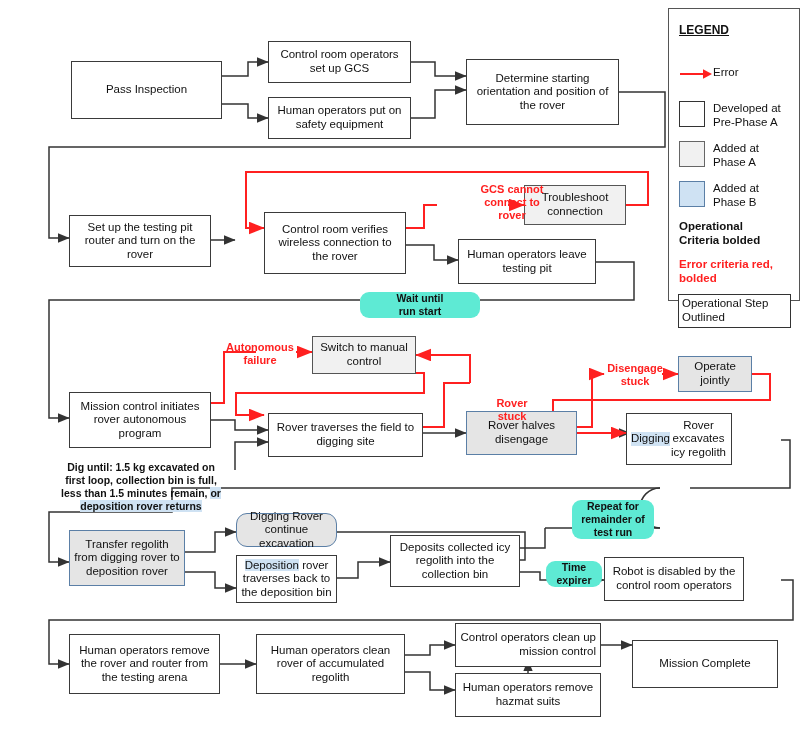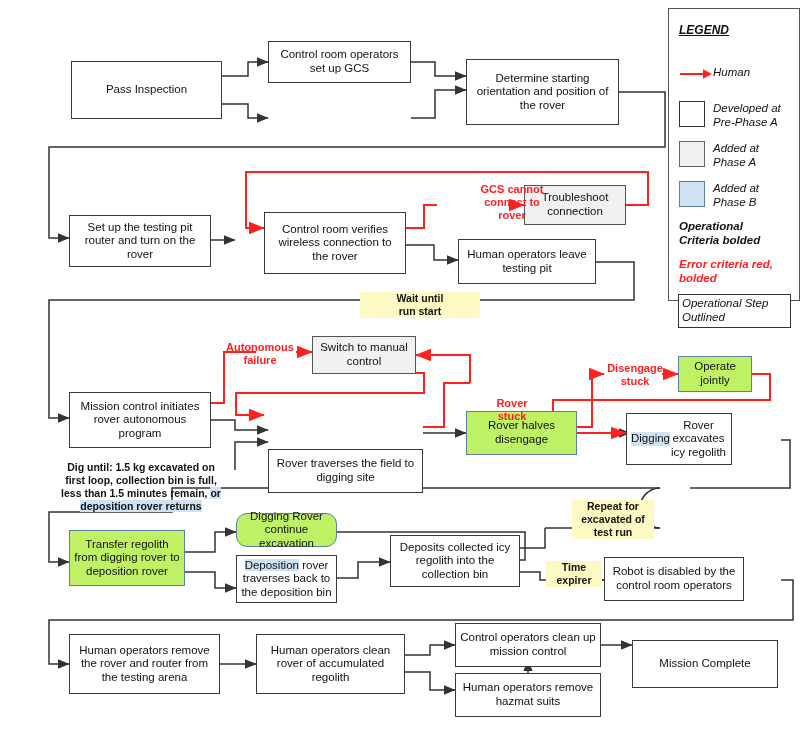--- a/index.html
+++ b/index.html
@@ -5,31 +5,31 @@
 <style>
   html,body{margin:0;padding:0;background:#ffffff;}
   body{font-family:"Liberation Sans","DejaVu Sans",sans-serif;}
   #stage{position:relative;width:810px;height:738px;overflow:hidden;background:#fff;}
   svg#wires{position:absolute;left:0;top:0;width:810px;height:738px;pointer-events:none;}
 
   .node{position:absolute;box-sizing:border-box;border:1.4px solid #3a3a3a;
         background:#ffffff;display:flex;align-items:center;justify-content:center;
         text-align:center;line-height:1.18;color:#111;font-size:11.5px;padding:2px 4px;}
   .node.phaseA{background:#f1f1f1;border-color:#555;}
-  .node.phaseB{background:#bef264;border-color:#5b7fa6;}
+  .node.phaseB{background:#e5e5e5;border-color:#5b7fa6;}
 
   .elabel{position:absolute;color:#ff2020;font-weight:bold;font-size:11px;
           text-align:center;line-height:1.2;}
   .olabel{position:absolute;color:#111;font-weight:bold;font-size:10.5px;
           text-align:center;line-height:1.25;}
   .hl{background:#cfe2f3;}
-  .olabel.shade{background:#fef9c3;}
+  .olabel.shade{background:#5eead4;border-radius:9px;}
 
   #legend{position:absolute;left:668px;top:8px;width:132px;height:293px;
-          border:1.5px solid #555;background:#fff;box-sizing:border-box;font-style:italic;}
+          border:1.5px solid #555;background:#fff;box-sizing:border-box;}
   #legend .ltitle{position:absolute;left:10px;top:14px;font-weight:bold;font-size:12px;
                   text-decoration:underline;color:#111;}
   .sw{position:absolute;width:26px;height:26px;border:1.5px solid #333;box-sizing:border-box;}
   .sw.white{background:#fff;}
   .sw.gray{background:#f1f1f1;border-color:#666;}
   .sw.blue{background:#cfe2f3;border-color:#5b7fa6;}
   .ltxt{position:absolute;left:44px;font-size:11.5px;color:#111;line-height:1.2;}
   .ltxt.b{font-weight:bold;}
   .ltxt.red{color:#ff2020;font-weight:bold;}
   .lbox{position:absolute;left:9px;border:1.4px solid #333;background:#fff;
@@ -111,34 +111,35 @@
 
       <path d="M577,427 L592,427 L592,374 L604,374" marker-end="url(#ahr)"></path>
       <path d="M662,374 L678,374" marker-end="url(#ahr)"></path>
 
       <path d="M752,374 L770,374 L770,400 L553,400 L553,433 L626,433" marker-end="url(#ahr)"></path>
     </g>
   </svg>
 
   <div class="node" style="left:71px;top:61px;width:151px;height:58px;">Pass Inspection</div>
   <div class="node" style="left:268px;top:41px;width:143px;height:42px;">Control room operators set up GCS</div>
+  <div class="node" style="left:268px;top:97px;width:143px;height:42px;">Human operators put on safety equipment</div>
   <div class="node" style="left:466px;top:59px;width:153px;height:66px;">Determine starting orientation and position of the rover</div>
 
   <div class="node" style="left:69px;top:215px;width:142px;height:52px;">Set up the testing pit router and turn on the rover</div>
   <div class="node" style="left:264px;top:212px;width:142px;height:62px;text-align:center;">Control room verifies wireless connection to the rover</div>
   <div class="node" style="left:458px;top:239px;width:138px;height:45px;">Human operators leave testing pit</div>
   <div class="node phaseA" style="left:524px;top:185px;width:102px;height:40px;">Troubleshoot connection</div>
   <div class="elabel" style="left:434px;top:183px;width:76px;margin-left:40px;">GCS cannot connect to rover</div>
 
   <div class="olabel shade" style="left:360px;top:292px;width:120px;white-space:pre-line;">Wait until
 run start</div>
 
   <div class="node" style="left:69px;top:392px;width:142px;height:56px;">Mission control initiates rover autonomous program</div>
   <div class="node phaseA" style="left:312px;top:336px;width:104px;height:38px;">Switch to manual control</div>
-  <div class="node" style="left:268px;top:413px;width:155px;height:44px;margin-top:36px;">Rover traverses the field to digging site</div>
+  <div class="node" style="left:268px;top:413px;width:155px;height:44px;">Rover traverses the field to digging site</div>
   <div class="node phaseB" style="left:466px;top:411px;width:111px;height:44px;">Rover halves disengage</div>
   <div class="node phaseB" style="left:678px;top:356px;width:74px;height:36px;">Operate jointly</div>
   <div class="node" style="left:626px;top:413px;width:106px;height:52px;">
     <span class="hl">Digging</span>
       <span> Rover excavates icy regolith</span>
   </div>
 
   <div class="elabel" style="left:222px;top:341px;width:76px;white-space:pre-line;text-align:center;">Autonomous
 failure</div>
   <div class="elabel" style="left:484px;top:370px;width:56px;white-space:pre-line;margin-top:27px;">Rover
@@ -157,39 +158,39 @@
   <div class="node phaseB" style="left:236px;top:513px;width:101px;height:34px;border-radius:11px;">Digging Rover continue excavation</div>
   <div class="node" style="left:236px;top:555px;width:101px;height:48px;">
     <div>
       <span class="hl">Deposition</span><span> rover traverses back to the deposition bin</span>
     </div>
   </div>
   <div class="node" style="left:390px;top:535px;width:130px;height:52px;">Deposits collected icy regolith into the collection bin</div>
   <div class="node" style="left:604px;top:557px;width:140px;height:44px;">Robot is disabled by the control room operators</div>
 
   <div class="olabel shade" style="left:572px;top:500px;width:82px;white-space:pre-line;">Repeat for
-excavated of
+remainder of
 test run</div>
   <div class="olabel shade" style="left:546px;top:561px;width:56px;white-space:pre-line;">Time
 expirer</div>
 
   <div class="node" style="left:69px;top:634px;width:151px;height:60px;">Human operators remove the rover and router from the testing arena</div>
   <div class="node" style="left:256px;top:634px;width:149px;height:60px;">Human operators clean rover of accumulated regolith</div>
-  <div class="node" style="left:455px;top:623px;width:146px;height:44px;">Control operators clean up mission control</div>
+  <div class="node" style="left:455px;top:623px;width:146px;height:44px;text-align:right;">Control operators clean up mission control</div>
   <div class="node" style="left:455px;top:673px;width:146px;height:44px;">Human operators remove hazmat suits</div>
   <div class="node" style="left:632px;top:640px;width:146px;height:48px;">Mission Complete</div>
 
   <div id="legend">
     <div class="ltitle">LEGEND</div>
 
     <svg style="position:absolute;left:10px;top:58px;width:34px;height:14px;" viewBox="0 0 34 14">
       <path d="M1,7 L26,7" stroke="#ff2020" stroke-width="2" fill="none"></path>
       <path d="M24,2.2 L33,7 L24,11.8 z" fill="#ff2020"></path>
     </svg>
-    <div class="ltxt" style="top:57px;">Human</div>
+    <div class="ltxt" style="top:57px;">Error</div>
 
     <div class="sw white" style="left:10px;top:92px;"></div>
     <div class="ltxt" style="top:93px;white-space:pre-line;">Developed at
 Pre-Phase A</div>
 
     <div class="sw gray" style="left:10px;top:132px;"></div>
     <div class="ltxt" style="top:133px;white-space:pre-line;">Added at
 Phase A</div>
 
     <div class="sw blue" style="left:10px;top:172px;"></div>

